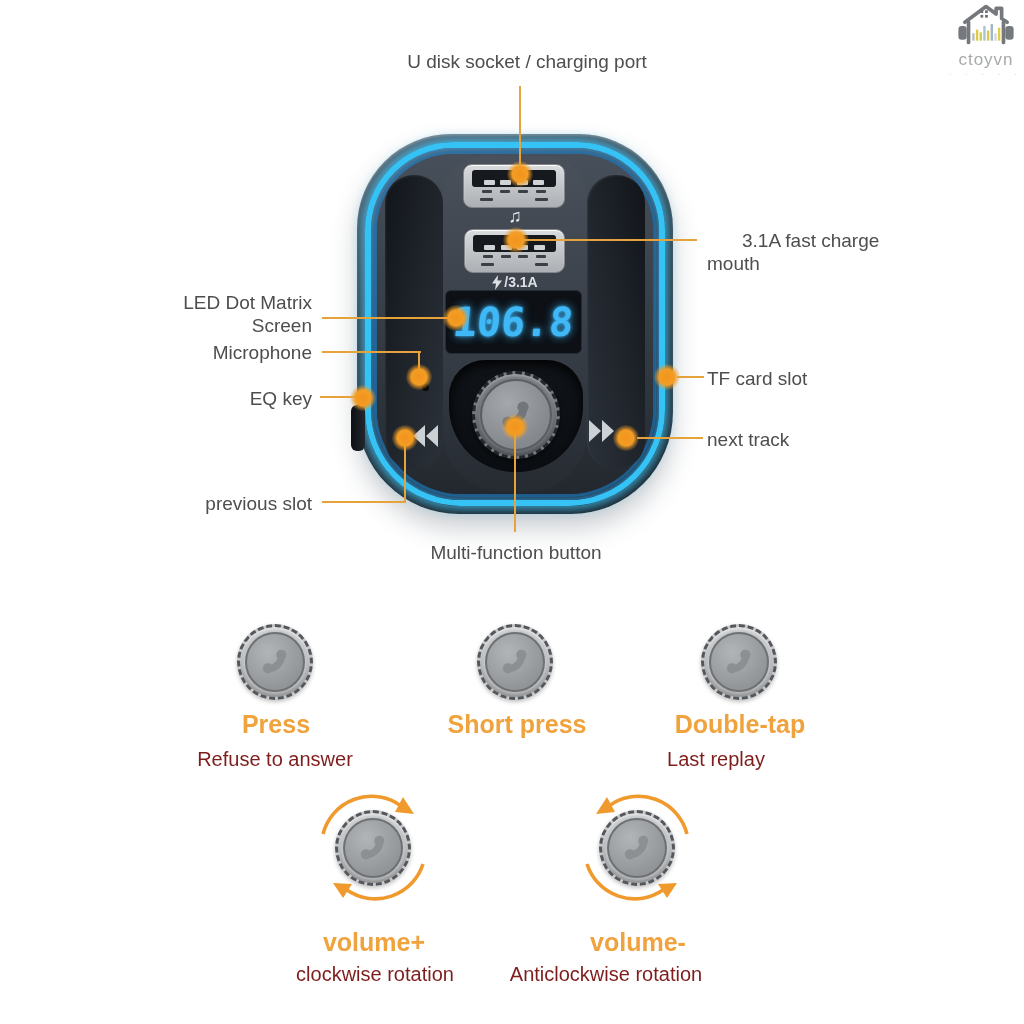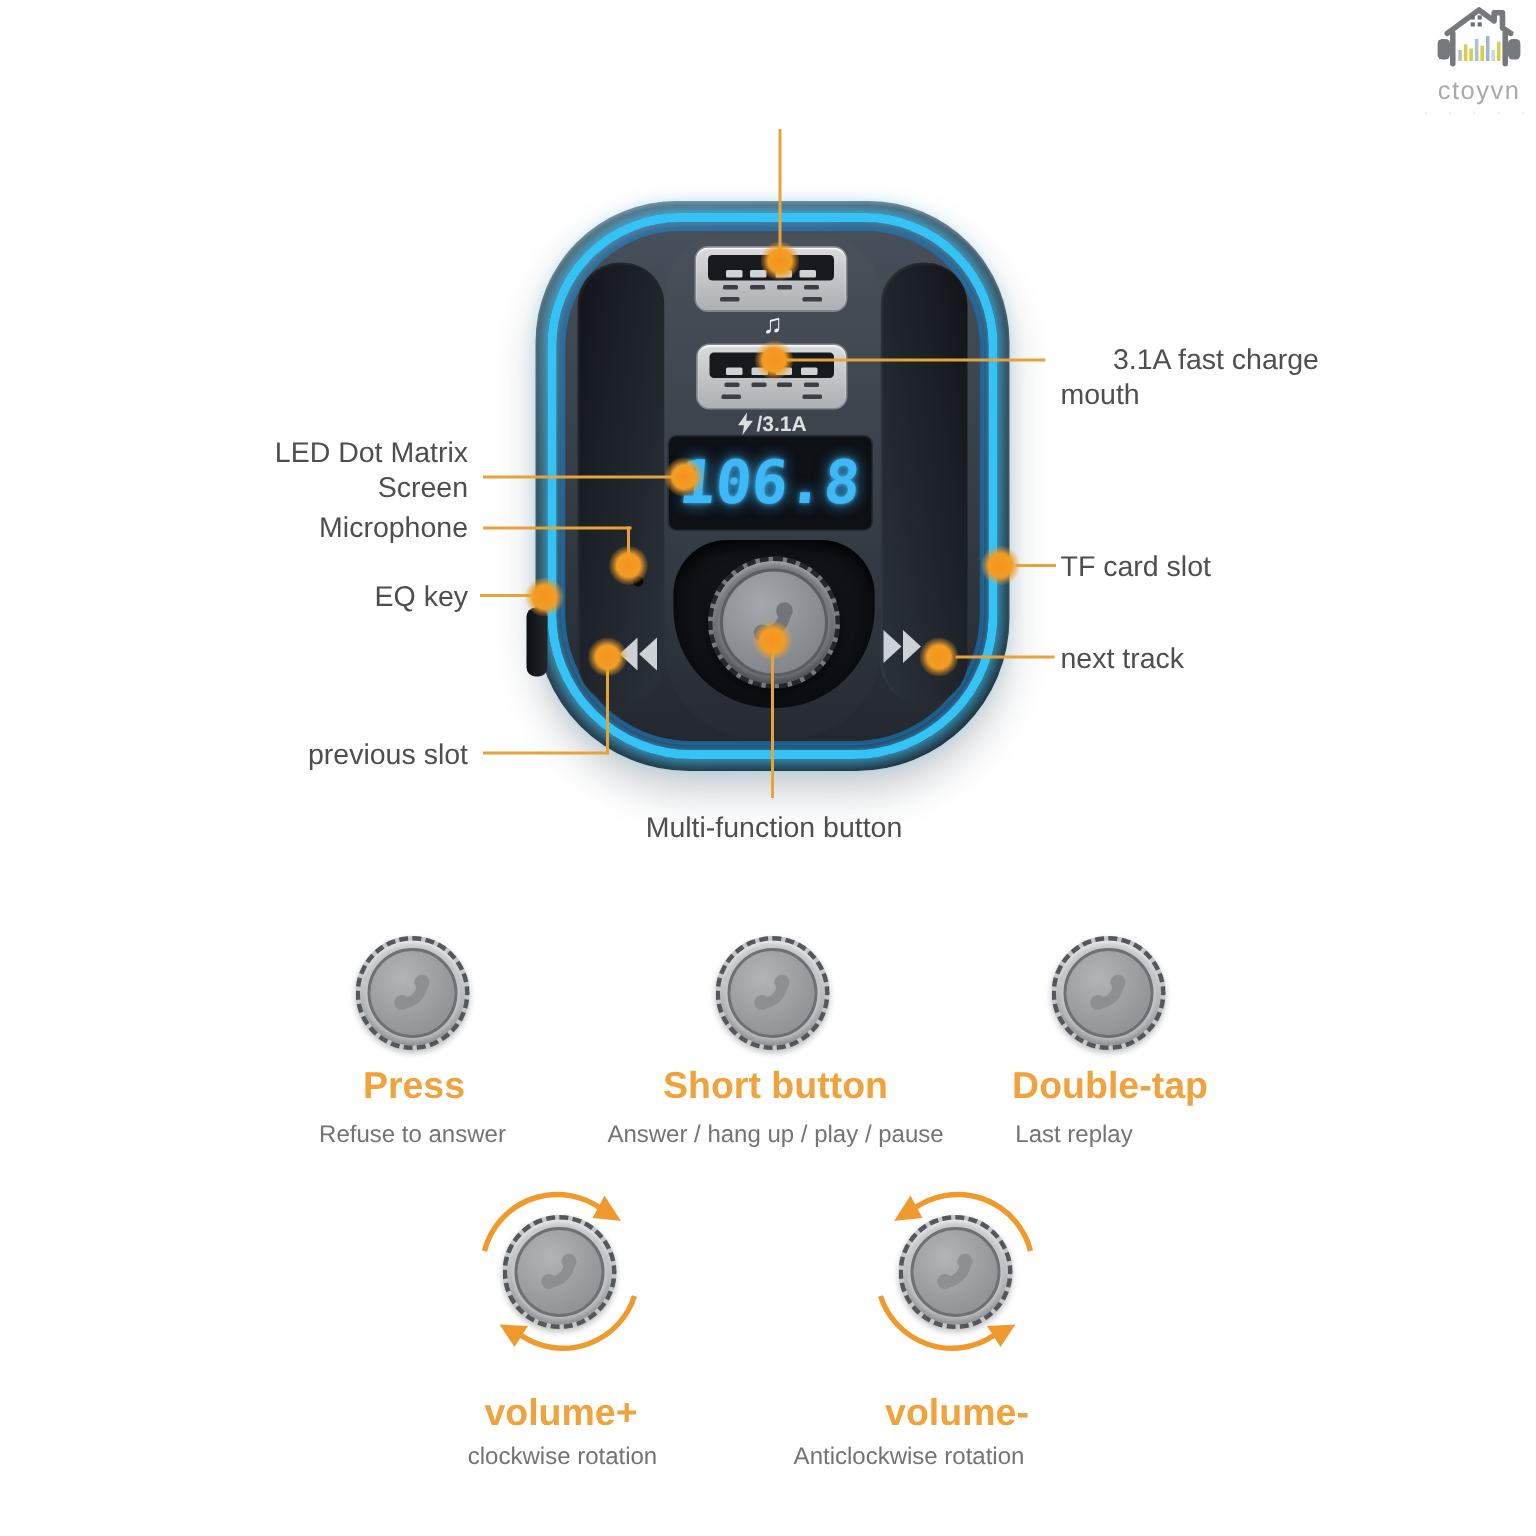--- a/index.html
+++ b/index.html
@@ -71,21 +71,21 @@
   
   .cl{position:absolute;background:#e6a33c;}
   .co-dot{position:absolute;width:26px;height:26px;border-radius:50%;
      background:radial-gradient(circle,#f2931c 0%,#f39d24 42%,rgba(243,157,36,.45) 58%,rgba(243,157,36,0) 74%);}
   .co-label{position:absolute;font-size:19px;line-height:23px;color:#4e4e4e;white-space:nowrap;}
   .ra{text-align:right;margin-left:43px;}
   .cx{transform:translateX(-50%);}
 
   
   .action{position:absolute;font-size:25px;font-weight:bold;color:#f0a23c;white-space:nowrap;}
-  .desc{position:absolute;font-size:16px;color:#737373;white-space:nowrap;}
+  .desc{position:absolute;font-size:20px;color:#7f1d1d;white-space:nowrap;}
   .rot-arrows{position:absolute;width:124px;height:124px;}
   .flip{transform:scaleX(-1);}
 </style>
 </head>
 <body>
 
 <div class="canvas">
 
   <div class="watermark">
     <svg width="72" height="46" viewBox="0 0 78 50">
@@ -216,20 +216,21 @@
   <div class="co-dot" style="left:507px;top:161px;"></div>
   <div class="co-dot" style="left:503px;top:227px;"></div>
   <div class="co-dot" style="left:443px;top:305px;"></div>
   <div class="co-dot" style="left:406px;top:364px;"></div>
   <div class="co-dot" style="left:350px;top:385px;"></div>
   <div class="co-dot" style="left:654px;top:364px;"></div>
   <div class="co-dot" style="left:613px;top:425px;"></div>
   <div class="co-dot" style="left:392px;top:425px;"></div>
   <div class="co-dot" style="left:502px;top:414px;"></div>
 
+  <div class="co-label cx" style="left:527px;top:50px;">U disk socket / charging port</div>
   <div class="co-label" style="left:742px;top:229px;">3.1A fast charge</div>
   <div class="co-label" style="left:707px;top:252px;">mouth</div>
   <div class="co-label ra" style="right:712px;top:291px;">LED Dot Matrix</div>
   <div class="co-label ra" style="right:712px;top:314px;">Screen</div>
   <div class="co-label ra" style="right:712px;top:341px;">Microphone</div>
   <div class="co-label ra" style="right:712px;top:387px;">EQ key</div>
   <div class="co-label" style="left:707px;top:367px;">TF card slot</div>
   <div class="co-label" style="left:707px;top:428px;text-align:center;">next track</div>
   <div class="co-label ra" style="right:712px;top:492px;">previous slot</div>
   <div class="co-label cx" style="left:516px;top:541px;">Multi-function button</div>
@@ -256,25 +257,24 @@
     <div class="knob-inner">
       <svg viewBox="0 0 48 48" width="38" height="38">
         <path d="M15.5 32.5 A 17 17 0 0 0 32.5 15.5" fill="none" stroke="#8d9093" stroke-width="9" stroke-linecap="round"></path>
         <circle cx="15" cy="32" r="6.4" fill="#8d9093"></circle>
           <circle cx="32" cy="15" r="6.4" fill="#8d9093"></circle>
       </svg>
     </div>
   </div>
 
   <div class="action cx" style="left:276px;top:710px;">Press</div>
-  <div class="action cx" style="left:517px;top:710px;">Short button</div>
+  <div class="action cx" style="left:517px;top:710px;">Short press</div>
   <div class="action cx" style="left:740px;top:710px;">Double-tap</div>
 
   <div class="desc cx" style="left:275px;top:748px;">Refuse to answer</div>
-  <div class="desc cx" style="left:517px;top:748px;">Answer / hang up / play / pause</div>
   <div class="desc cx" style="left:716px;top:748px;">Last replay</div>
 
   <svg class="rot-arrows" style="left:311px;top:786px;" viewBox="0 0 124 124">
     <g fill="none" stroke="#f09a2e" stroke-width="3.6">
       <path d="M 12 48 A 50 50 0 0 1 90 20"></path>
       <path d="M 112 78 A 50 50 0 0 1 36 104"></path>
     </g>
     <polygon points="103,28 84,26 92,11" fill="#f09a2e"></polygon>
     <polygon points="22,97 41,98 32,112" fill="#f09a2e"></polygon>
   </svg>

